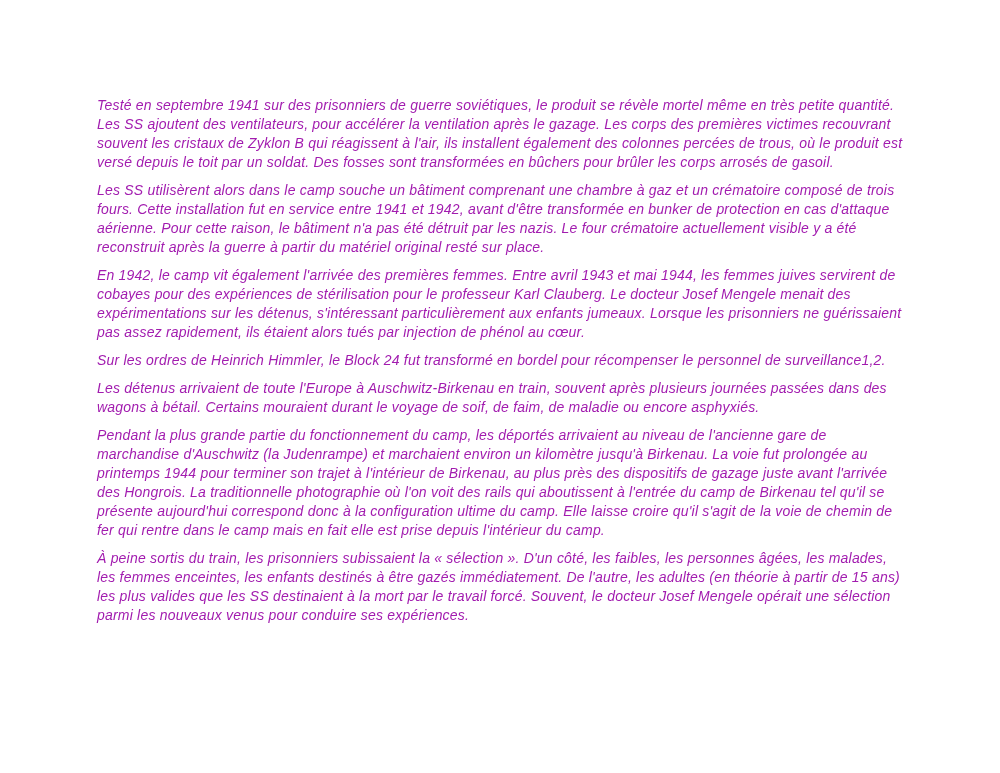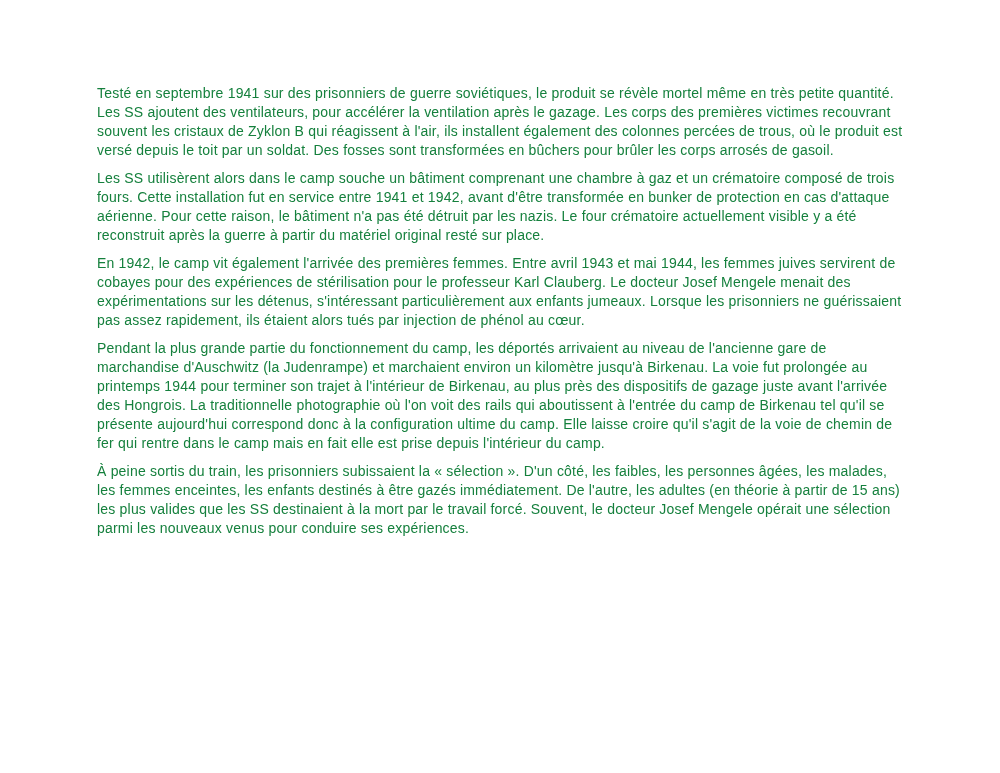--- a/index.html
+++ b/index.html
@@ -10,38 +10,41 @@
   .page {
     position: relative;
     width: 1000px;
     height: 773px;
     background: #ffffff;
     overflow: hidden;
   }
   .content {
     position: absolute;
     left: 97px;
-    top: 84px;
+    top: 96px;
     width: 807px;
     font-family: "Liberation Sans", "DejaVu Sans", sans-serif;
     font-size: 14px;
     line-height: 19px;
-    color: #15803d;
+    color: #a21caf;
     letter-spacing: 0.2px;
+    font-style: italic;
   }
   .content p {
     margin: 0 0 9px 0;
     padding: 0;
     text-align: left;
   }
 </style>
 </head>
 <body>
 
 <div class="page">
   <div class="content">
     <p>Testé en septembre 1941 sur des prisonniers de guerre soviétiques, le produit se révèle mortel même en très petite quantité. Les SS ajoutent des ventilateurs, pour accélérer la ventilation après le gazage. Les corps des premières victimes recouvrant souvent les cristaux de Zyklon B qui réagissent à l'air, ils installent également des colonnes percées de trous, où le produit est versé depuis le toit par un soldat. Des fosses sont transformées en bûchers pour brûler les corps arrosés de gasoil.</p>
     <p>Les SS utilisèrent alors dans le camp souche un bâtiment comprenant une chambre à gaz et un crématoire composé de trois fours. Cette installation fut en service entre 1941 et 1942, avant d'être transformée en bunker de protection en cas d'attaque aérienne. Pour cette raison, le bâtiment n'a pas été détruit par les nazis. Le four crématoire actuellement visible y a été reconstruit après la guerre à partir du matériel original resté sur place.</p>
     <p>En 1942, le camp vit également l'arrivée des premières femmes. Entre avril 1943 et mai 1944, les femmes juives servirent de cobayes pour des expériences de stérilisation pour le professeur Karl Clauberg. Le docteur Josef Mengele menait des expérimentations sur les détenus, s'intéressant particulièrement aux enfants jumeaux. Lorsque les prisonniers ne guérissaient pas assez rapidement, ils étaient alors tués par injection de phénol au cœur.</p>
+    <p>Sur les ordres de Heinrich Himmler, le Block 24 fut transformé en bordel pour récompenser le personnel de surveillance1,2.</p>
+    <p>Les détenus arrivaient de toute l'Europe à Auschwitz-Birkenau en train, souvent après plusieurs journées passées dans des wagons à bétail. Certains mouraient durant le voyage de soif, de faim, de maladie ou encore asphyxiés.</p>
     <p>Pendant la plus grande partie du fonctionnement du camp, les déportés arrivaient au niveau de l'ancienne gare de marchandise d'Auschwitz (la Judenrampe) et marchaient environ un kilomètre jusqu'à Birkenau. La voie fut prolongée au printemps 1944 pour terminer son trajet à l'intérieur de Birkenau, au plus près des dispositifs de gazage juste avant l'arrivée des Hongrois. La traditionnelle photographie où l'on voit des rails qui aboutissent à l'entrée du camp de Birkenau tel qu'il se présente aujourd'hui correspond donc à la configuration ultime du camp. Elle laisse croire qu'il s'agit de la voie de chemin de fer qui rentre dans le camp mais en fait elle est prise depuis l'intérieur du camp.</p>
     <p>À peine sortis du train, les prisonniers subissaient la « sélection ». D'un côté, les faibles, les personnes âgées, les malades, les femmes enceintes, les enfants destinés à être gazés immédiatement. De l'autre, les adultes (en théorie à partir de 15 ans) les plus valides que les SS destinaient à la mort par le travail forcé. Souvent, le docteur Josef Mengele opérait une sélection parmi les nouveaux venus pour conduire ses expériences.</p>
   </div>
 </div>
 
 </body></html>

